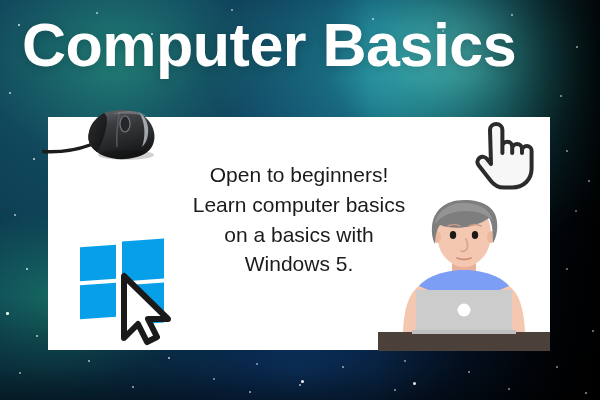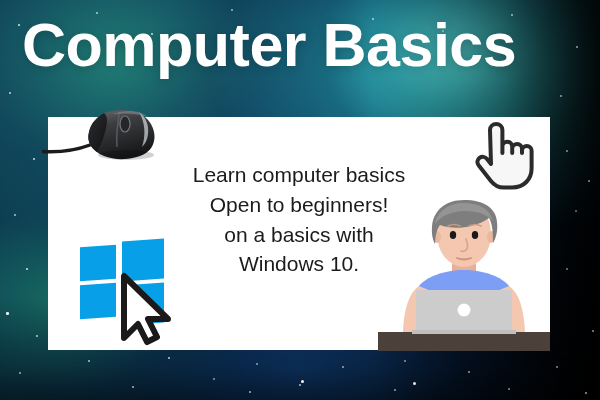--- a/index.html
+++ b/index.html
@@ -263,20 +263,20 @@
 
         <path d="M97 11 c7 5 10 13 9 22 c-0.6 6 -3 10 -6 13 c4 -12 3 -25 -3 -35 z" fill="#b9bcc0" opacity=".85"></path>
 
         <path d="M70 13 c14 -5 28 -4 36 3 c-12 -4 -25 -4 -36 -3 z" fill="#8f9296" opacity=".55"></path>
 
         <ellipse cx="84" cy="54" rx="28" ry="5" fill="#000000" opacity=".18"></ellipse>
       </svg>
     </div>
 
     <div class="card-text" style="color: rgb(27, 27, 27);">
+      <div>Open to beginners!</div>
       <div>Learn computer basics</div>
-      <div>Open to beginners!</div>
       <div>on a basics with</div>
-      <div>Windows 10.</div>
+      <div>Windows 5.</div>
     </div>
 
   </div>
 </div>
 
 </body></html>

